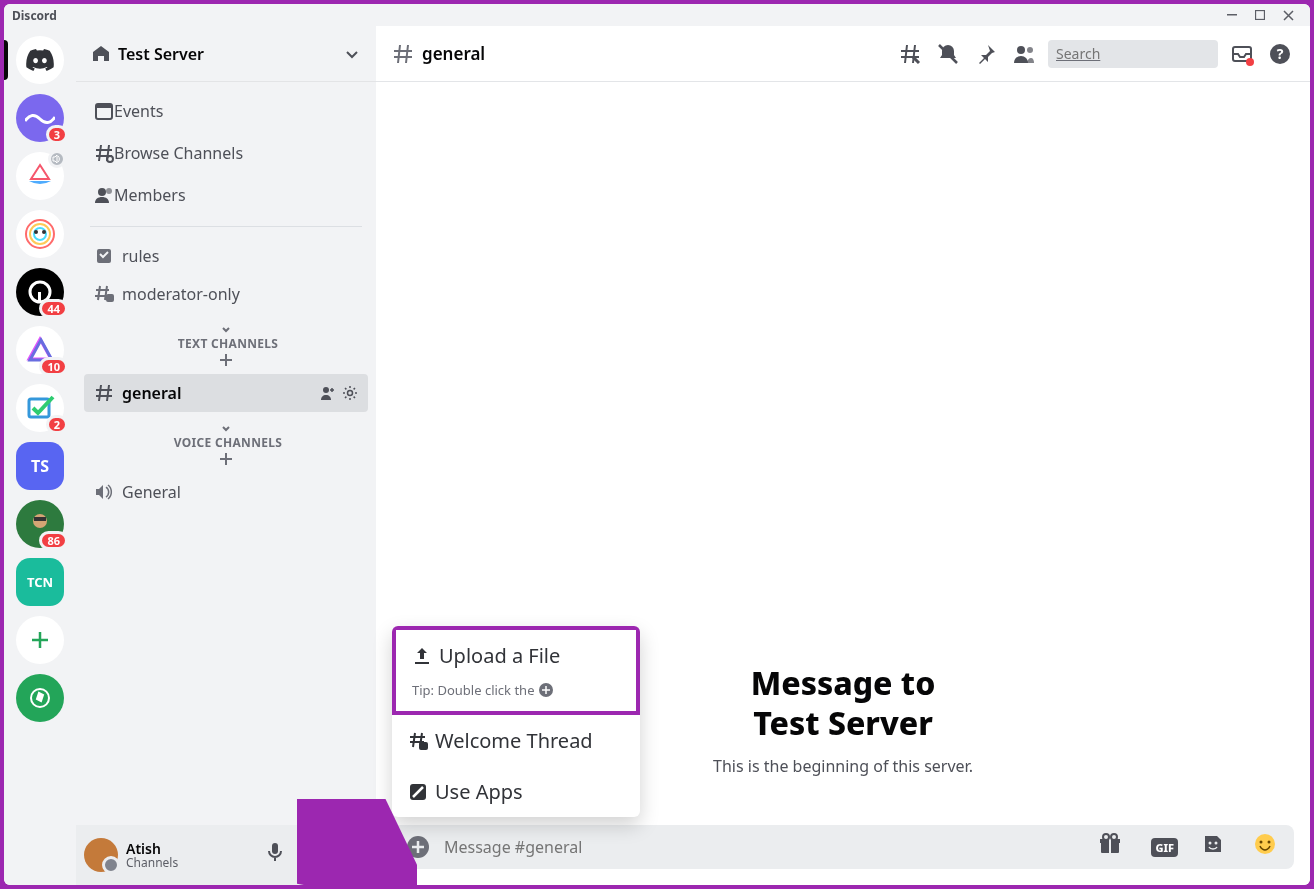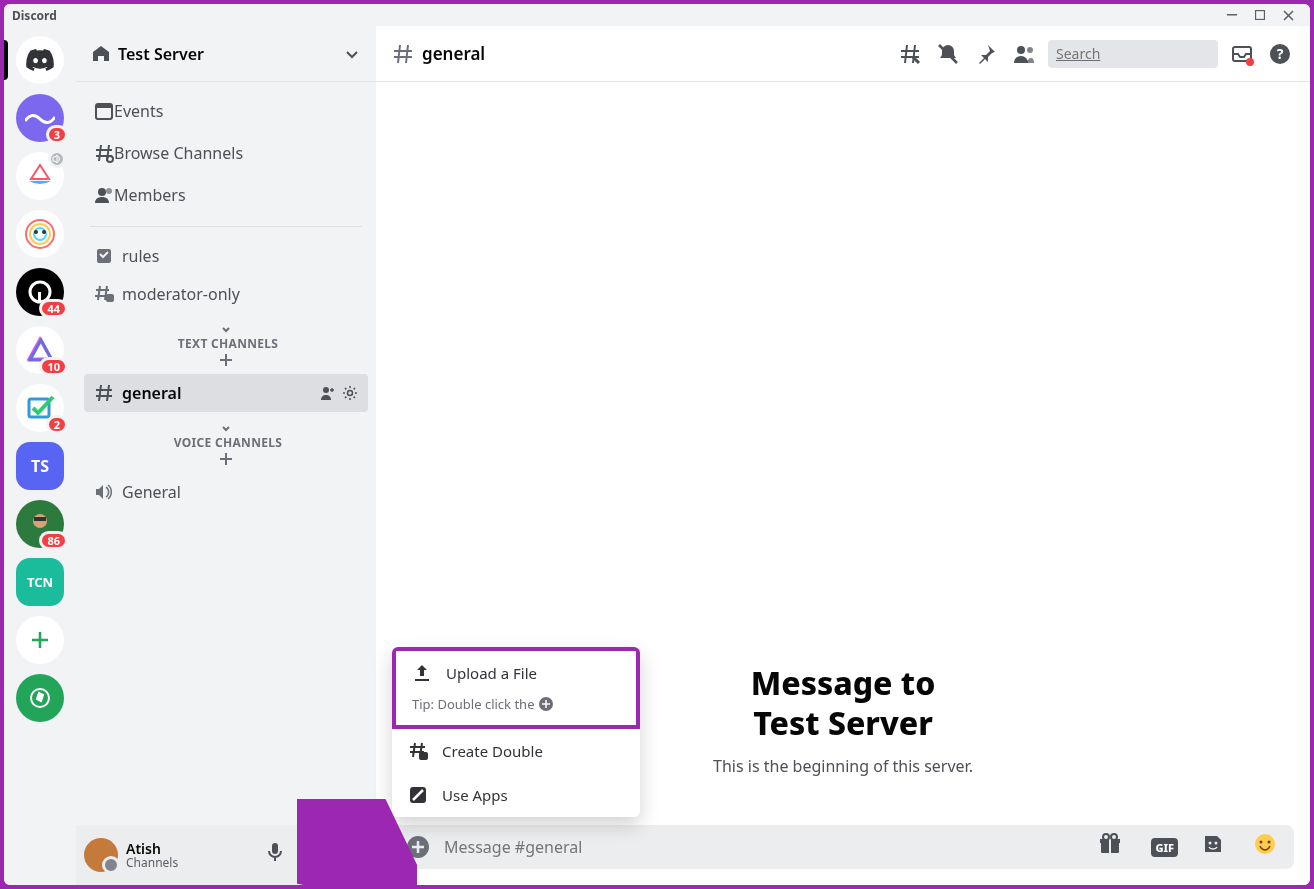--- a/index.html
+++ b/index.html
@@ -44,21 +44,21 @@
 .search-box input { border: none; background: transparent; outline: none; flex: 1; font-size: 14px; color: #313338; }
 .chat-body { flex: 1; position: relative; }
 .welcome { position: absolute; left: 50%; transform: translateX(-50%); bottom: 48px; text-align: center; color: #060607; }
 .welcome h1 { font-size: 32px; font-weight: 800; line-height: 1.25; }
 .welcome p { margin-top: 12px; color: #4e5058; font-size: 16px; }
 .compose-wrap { padding: 0 16px 16px; }
 .compose { height: 44px; background: #ebedef; border-radius: 8px; display: flex; align-items: center; padding: 0 12px; gap: 12px; position: relative; }
 .compose input { flex: 1; border: none; background: transparent; outline: none; font-size: 16px; color: #701a75; }
 .compose .compose-actions { display: flex; gap: 24px; color: #4e5058; align-items: center; }
 .popup { position: absolute; bottom: 52px; left: 0; width: 248px; background: #fff; border-radius: 6px; box-shadow: 0 8px 20px rgba(0,0,0,0.18); overflow: hidden; }
-.popup-item { display: flex; align-items: center; gap: 14px; padding: 12px 16px; font-size: 15px; color: #313338; cursor: pointer; }
+.popup-item { display: flex; align-items: center; gap: 7px; padding: 12px 16px; font-size: 20px; color: #313338; cursor: pointer; }
 .popup-tip { padding: 0 16px 12px; font-size: 13px; color: #6d6f78; display: flex; align-items: center; gap: 4px; }
 .popup-highlight { border: 4px solid #9c27b0; border-bottom-width:4px; }
 .arrow-svg { position:absolute; left:-95px; bottom:-30px; pointer-events:none;}
 svg { display: block; }
 .gif-chip { background:#4e5058; color:#fff; font-size:11px; font-weight:800; padding:2px 4px; border-radius:4px;}
 .guild-ts { color:#fff; font-weight:700; font-size:16px;}
 .tcn { background:#1abc9c; color:#fff; border-radius:14px; font-size:13px; font-weight:700;}
 .notif-dot { width:8px; height:8px; background:#f23f43; border-radius:50%; position:absolute; right:2px; bottom:2px;}
 </style>
 </head>
@@ -364,21 +364,21 @@
                     <circle cx="8" cy="8" r="7"></circle>
                     <path d="M8 4v8M4 8h8" stroke="#fff" stroke-width="1.5"></path>
                   </svg>
               </div>
             </div>
             <div class="popup-item">
               <svg width="20" height="20" fill="none" stroke="#313338" stroke-width="2">
                   <path d="M7 2 L5 16 M14 2 L12 16 M2 6 H17 M2 11 H16"></path>
                   <rect x="12" y="12" width="7" height="6" rx="1" fill="#313338"></rect>
                 </svg>
-              <span>Create Double</span>
+              <span>Welcome Thread</span>
             </div>
             <div class="popup-item">
               <svg width="20" height="20" fill="#313338">
                   <rect x="2" y="2" width="16" height="16" rx="3"></rect>
                   <path d="M5 15 L15 5" stroke="#fff" stroke-width="2.5"></path>
                 </svg>
               <span>Use Apps</span>
             </div>
           </div>
           <svg class="arrow-svg" width="120" height="100">

